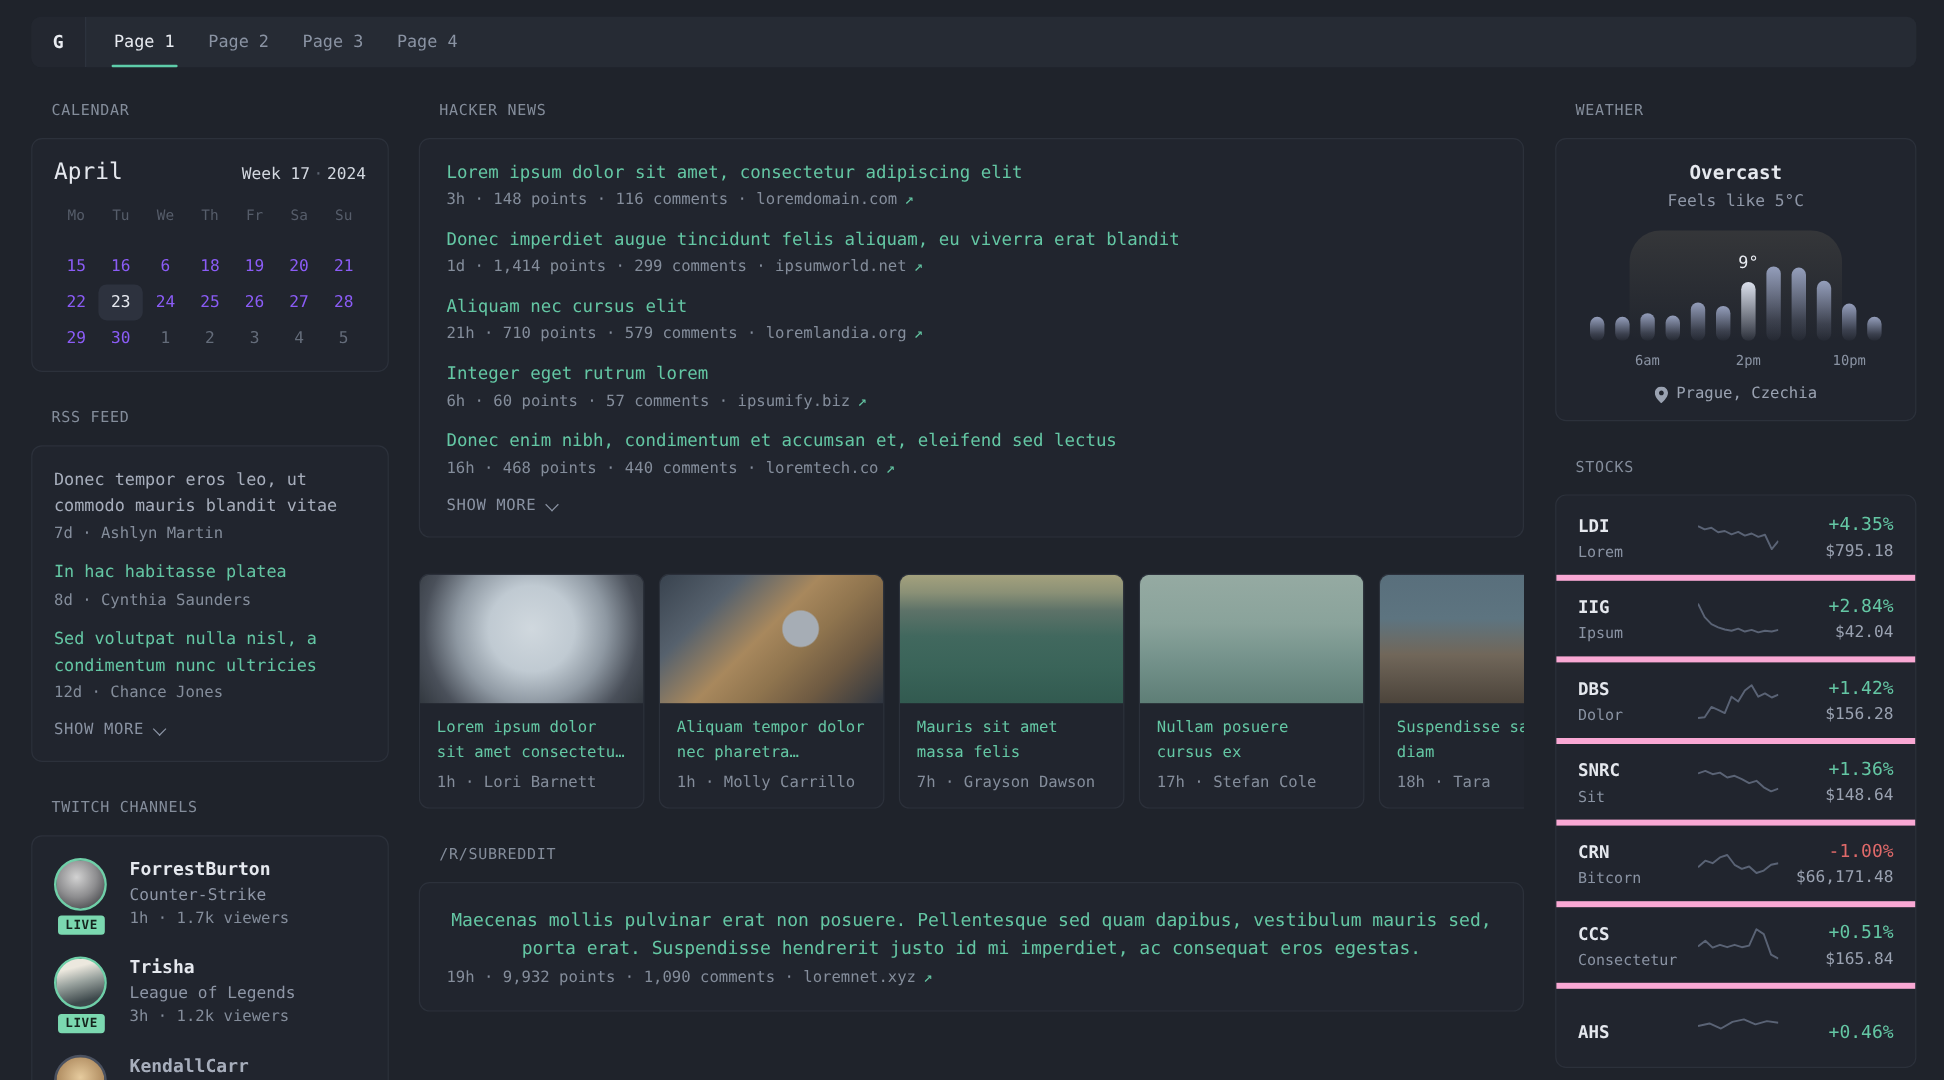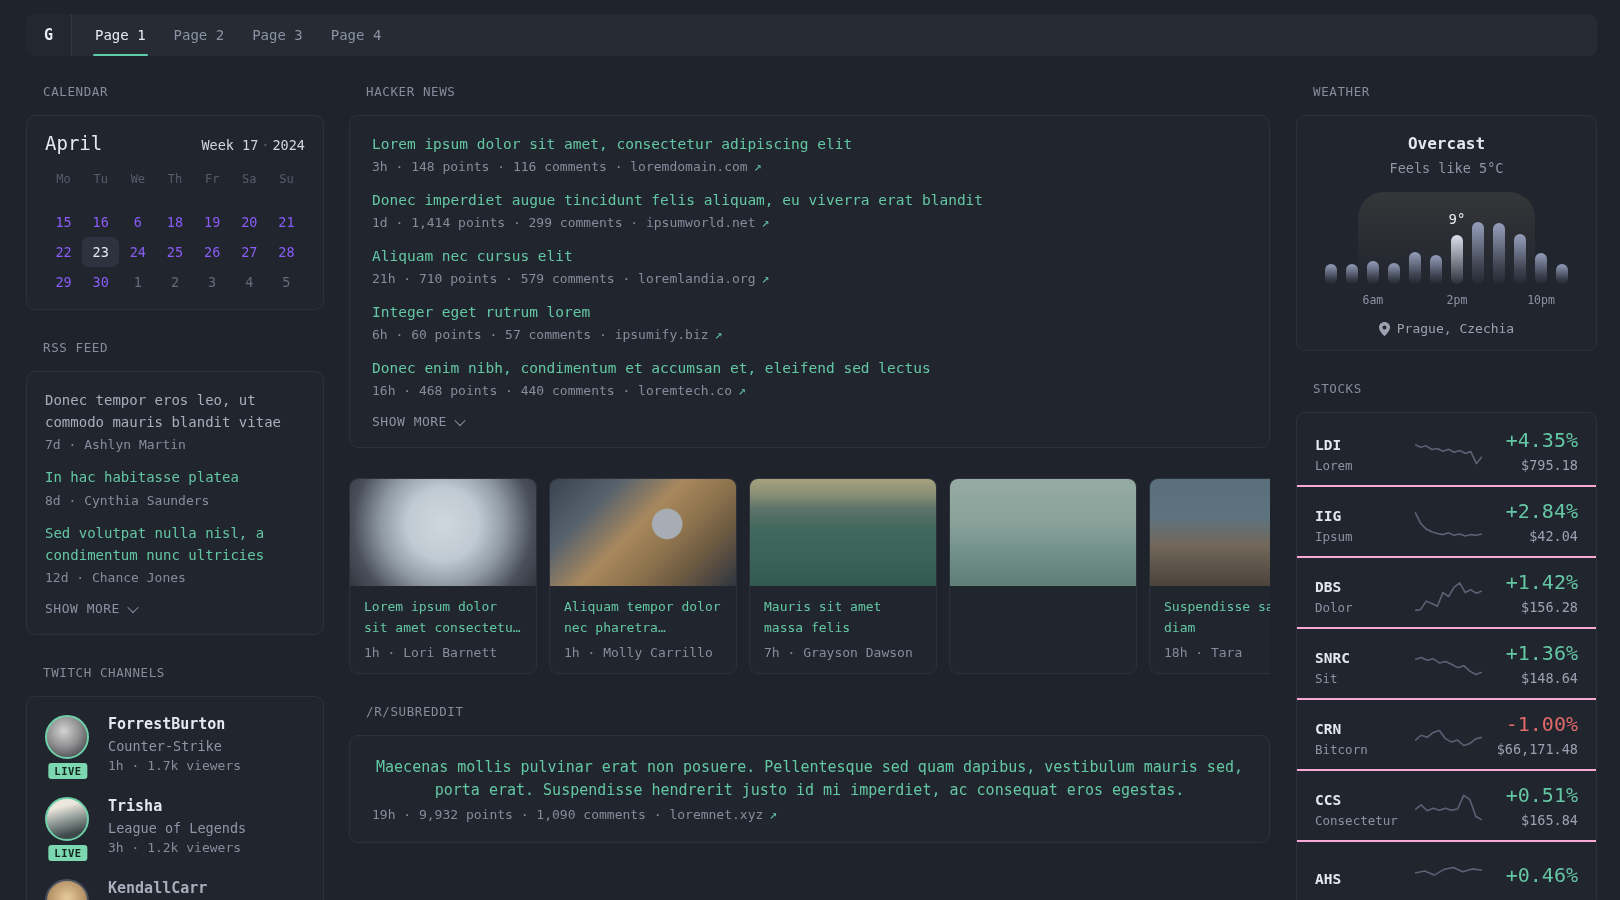--- a/index.html
+++ b/index.html
@@ -93,28 +93,28 @@
   .w-slot { position:relative; width:12px; height:100%; display:flex; align-items:flex-end; z-index:1; }
   .wbar { width:12px; border-radius:6px; background:linear-gradient(180deg,#949ebb 0%, rgba(126,134,160,0.28) 72%, rgba(126,134,160,0.04) 100%); }
   .wbar.current { background:linear-gradient(180deg,#dbe0ec 0%, rgba(193,199,216,0.3) 78%, rgba(193,199,216,0.06) 100%); }
   .w-temp-label { position:absolute; bottom:57px; left:50%; transform:translateX(-50%); font-size:14px; color:#eaedf3; white-space:nowrap; }
   .w-times { position:relative; height:15px; margin:9px 12px 0; font-size:11.5px; color:#8a93a3; }
   .w-time { position:absolute; transform:translateX(-50%); }
   .w-loc { margin-top:13px; color:#9aa2b1; font-size:13px; display:flex; justify-content:center; align-items:center; gap:7px; }
   
   .stocks-card { padding:3px 0; }
   .stock-row { display:flex; align-items:flex-end; padding:12px 18px; cursor:pointer; }
-  .stock-row + .stock-row { border-top:2px solid #f9a8d4; }
+  .stock-row + .stock-row { border-top:5px solid #f9a8d4; }
   .st-left { width:96px; flex:none; }
   .st-ticker { font-size:14.5px; font-weight:bold; color:#e5e8ee; }
   .st-name { font-size:12.5px; color:#8a93a3; margin-top:5px; }
   .st-sparkwrap { flex:1; height:38px; color:#5a6375; padding:0 4px; }
   .st-sparkwrap svg { width:100%; height:100%; display:block; }
   .st-right { width:92px; flex:none; text-align:right; }
-  .st-change { font-size:20px; color:#64c7a4; }
+  .st-change { font-size:15px; color:#64c7a4; }
   .st-change.down { color:#e06a6a; }
   .st-price { font-size:13.5px; color:#9aa2b1; margin-top:5px; }
   .pin { flex:none; }
 </style>
 </head>
 <body>
 
 <div class="topbar">
   <div class="logo">G</div>
   <div class="tabs">
@@ -322,20 +322,24 @@
           </div>
           <div class="vid-card">
             <div class="vid-thumb thumb-sea"></div>
             <div class="vid-body">
               <span class="vid-title g-link">Mauris sit amet massa felis</span>
               <div class="vid-meta">7h · Grayson Dawson</div>
             </div>
           </div>
           <div class="vid-card">
             <div class="vid-thumb thumb-canoe"></div>
+            <div class="vid-body">
+              <span class="vid-title g-link">Nullam posuere cursus ex</span>
+              <div class="vid-meta">17h · Stefan Cole</div>
+            </div>
           </div>
           <div class="vid-card">
             <div class="vid-thumb thumb-fog"></div>
             <div class="vid-body">
               <span class="vid-title g-link">Suspendisse sagittis
 diam</span>
               <div class="vid-meta">18h · Tara</div>
             </div>
           </div>
         </div>

